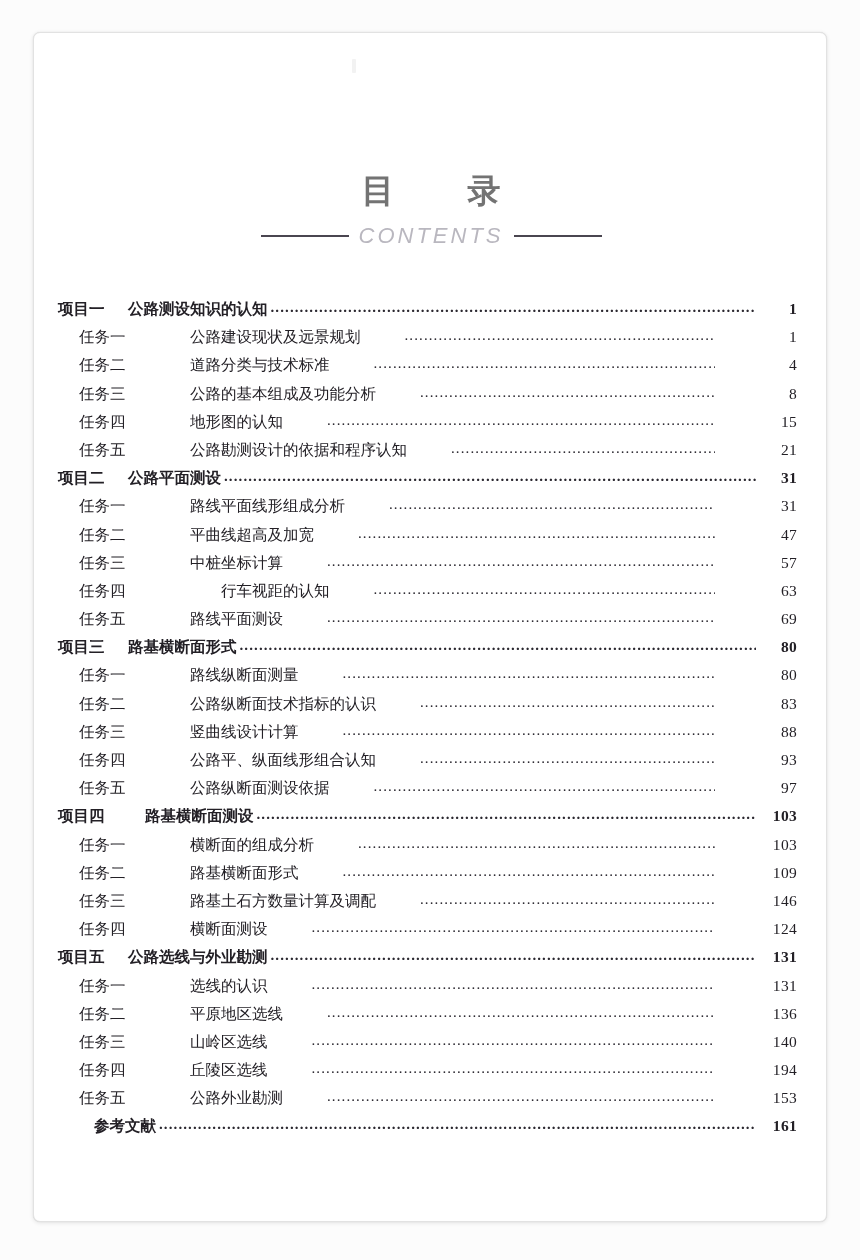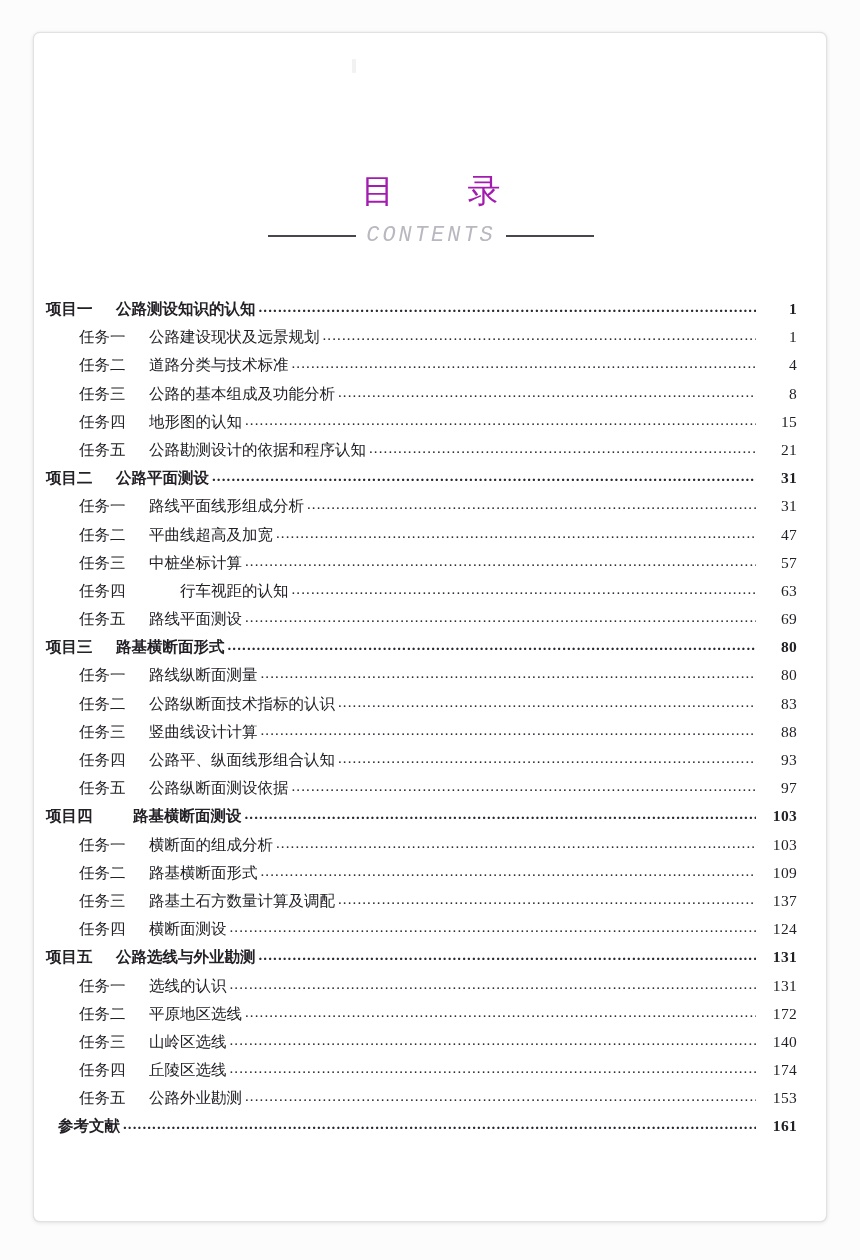--- a/index.html
+++ b/index.html
@@ -46,40 +46,40 @@
   .toc-head {
     position: absolute;
     left: 0;
     top: 140px;
     width: 794px;
     text-align: center;
   }
   .toc-title {
     font-family: "DejaVu Serif", "Liberation Serif", serif;
     font-size: 33px;
-    color: #a21caf;
+    color: #737373;
     letter-spacing: 20px;
     text-indent: 20px;
-    font-weight: 400;
+    font-weight: 700;
     line-height: 1.1;
   }
   .contents-row {
     margin-top: 14px;
     display: flex;
     align-items: center;
     justify-content: center;
     gap: 10px;
   }
   .rule {
     width: 88px;
     height: 2px;
     background: #4a4650;
   }
   .contents-word {
-    font-family: Liberation Mono, monospace;
+    font-family: Liberation Sans, sans-serif;
     font-style: italic;
     font-size: 22px;
     letter-spacing: 3px;
     color: #b9b7bf;
   }
 
   
   .toc-list {
     position: absolute;
     left: 0;
@@ -88,30 +88,32 @@
   }
   .entry {
     display: flex;
     align-items: baseline;
     height: 28.2px;
     color: #232026;
   }
   .entry.section {
     font-weight: bold;
     font-size: 15.5px;
-    padding-left: 12px;
+    padding-left: 24px;
   }
   .entry.task {
     font-size: 15.5px;
     padding-left: 45px;
+    gap: 41px;
   }
   .entry.backmatter {
     font-weight: bold;
     font-size: 15.5px;
     padding-left: 24px;
+    margin-left: 36px;
   }
   .label {
     white-space: nowrap;
     flex: 0 0 auto;
   }
   .entry.section .label { min-width: 70px; }
   .entry.task .label { min-width: 70px; }
   .title {
     white-space: nowrap;
     flex: 0 0 auto;
@@ -281,21 +283,21 @@
         <div class="entry task">
           <span class="label">任务二</span>
           <span class="title">路基横断面形式</span>
           <span class="leader">........................................................................................................................................................................................................</span>
           <span class="pageno">109</span>
         </div>
         <div class="entry task">
           <span class="label">任务三</span>
           <span class="title">路基土石方数量计算及调配</span>
           <span class="leader">........................................................................................................................................................................................................</span>
-          <span class="pageno">137</span>
+          <span class="pageno">146</span>
         </div>
         <div class="entry task">
           <span class="label">任务四</span>
           <span class="title">横断面测设</span>
           <span class="leader">........................................................................................................................................................................................................</span>
           <span class="pageno">124</span>
         </div>
         <div class="entry section">
           <span class="label">项目五</span>
           <span class="title">公路选线与外业勘测</span>
@@ -305,33 +307,33 @@
         <div class="entry task">
           <span class="label">任务一</span>
           <span class="title">选线的认识</span>
           <span class="leader">........................................................................................................................................................................................................</span>
           <span class="pageno">131</span>
         </div>
         <div class="entry task">
           <span class="label">任务二</span>
           <span class="title">平原地区选线</span>
           <span class="leader">........................................................................................................................................................................................................</span>
-          <span class="pageno">172</span>
+          <span class="pageno">136</span>
         </div>
         <div class="entry task">
           <span class="label">任务三</span>
           <span class="title">山岭区选线</span>
           <span class="leader">........................................................................................................................................................................................................</span>
           <span class="pageno">140</span>
         </div>
         <div class="entry task">
           <span class="label">任务四</span>
           <span class="title">丘陵区选线</span>
           <span class="leader">........................................................................................................................................................................................................</span>
-          <span class="pageno">174</span>
+          <span class="pageno">194</span>
         </div>
         <div class="entry task">
           <span class="label">任务五</span>
           <span class="title">公路外业勘测</span>
           <span class="leader">........................................................................................................................................................................................................</span>
           <span class="pageno">153</span>
         </div>
         <div class="entry backmatter">
           <span class="label">参考文献</span>
           <span class="leader">........................................................................................................................................................................................................</span>

